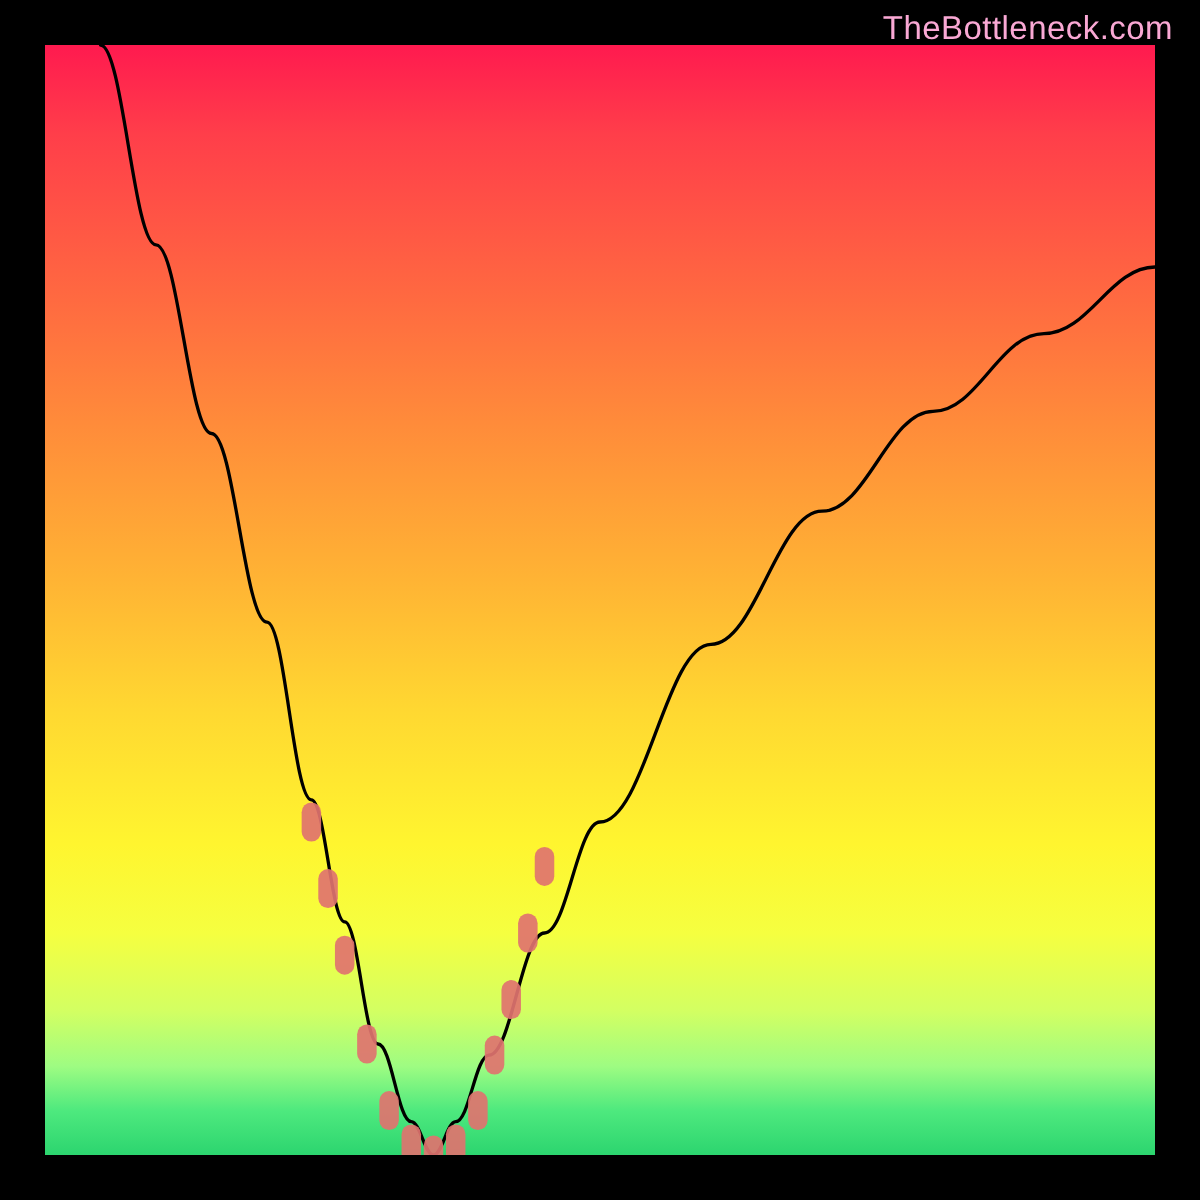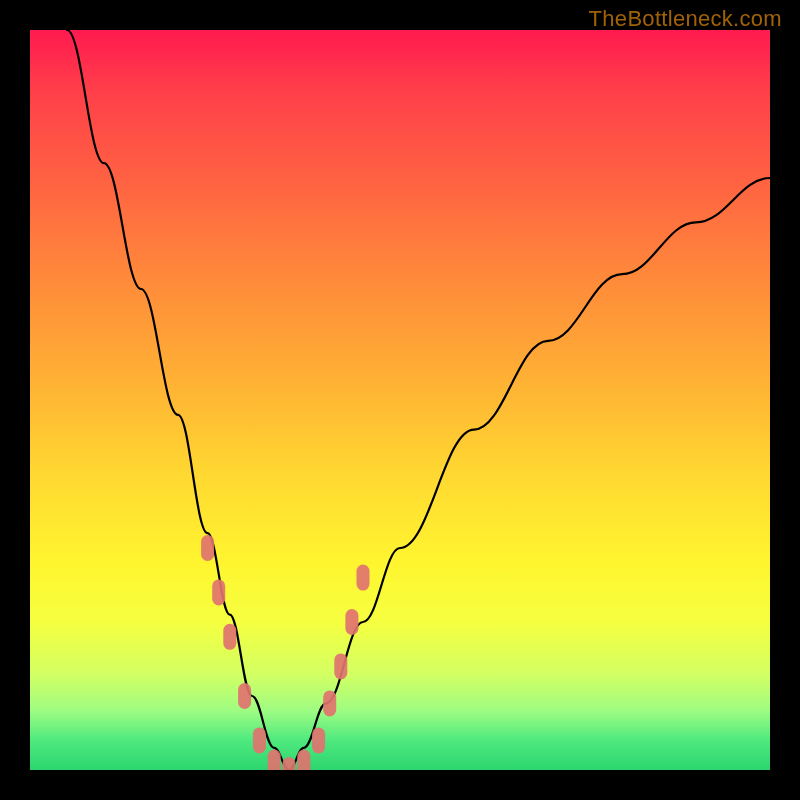--- a/index.html
+++ b/index.html
@@ -16,21 +16,21 @@
     width: 800px;
     height: 800px;
     background: #000;
   }
   .watermark {
     position: absolute;
     top: 6px;
     right: 18px;
     font-size: 22px;
     font-weight: 500;
-    color: #a16207;
+    color: #f9a8d4;
     letter-spacing: 0.3px;
     z-index: 10;
   }
   .plot {
     position: absolute;
     left: 30px;
     top: 30px;
     width: 740px;
     height: 740px;
     background: linear-gradient(

